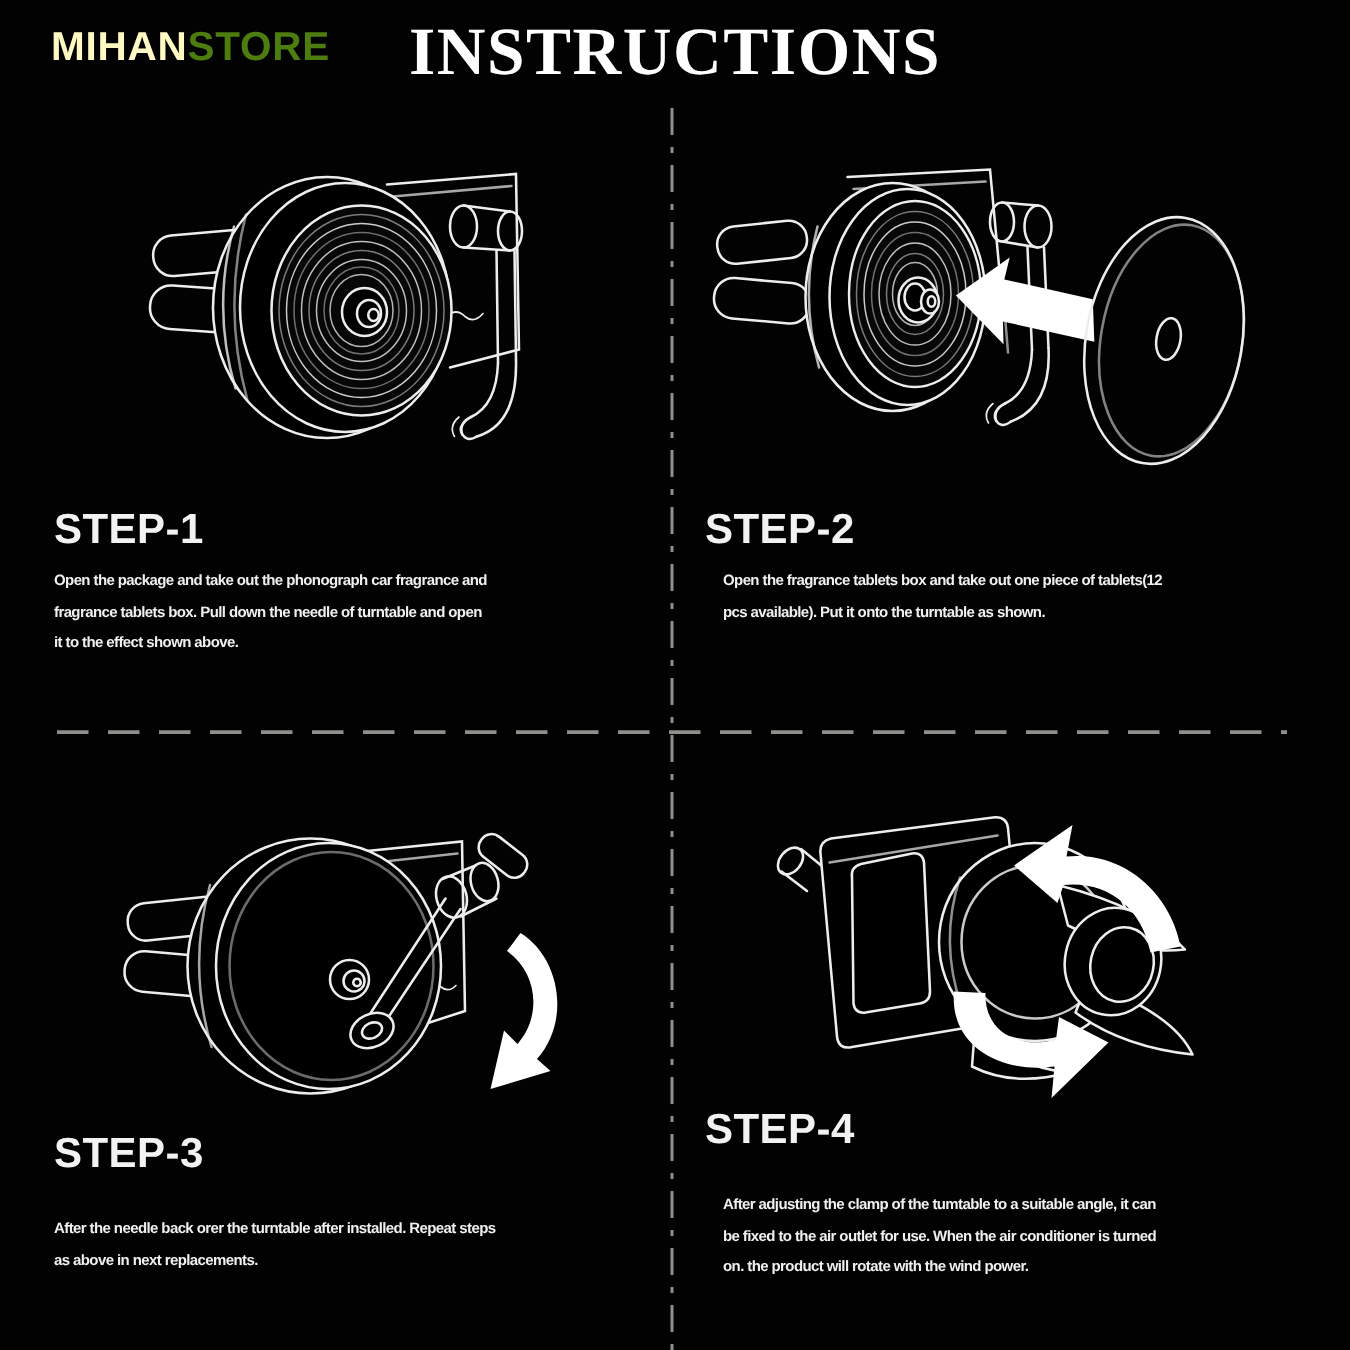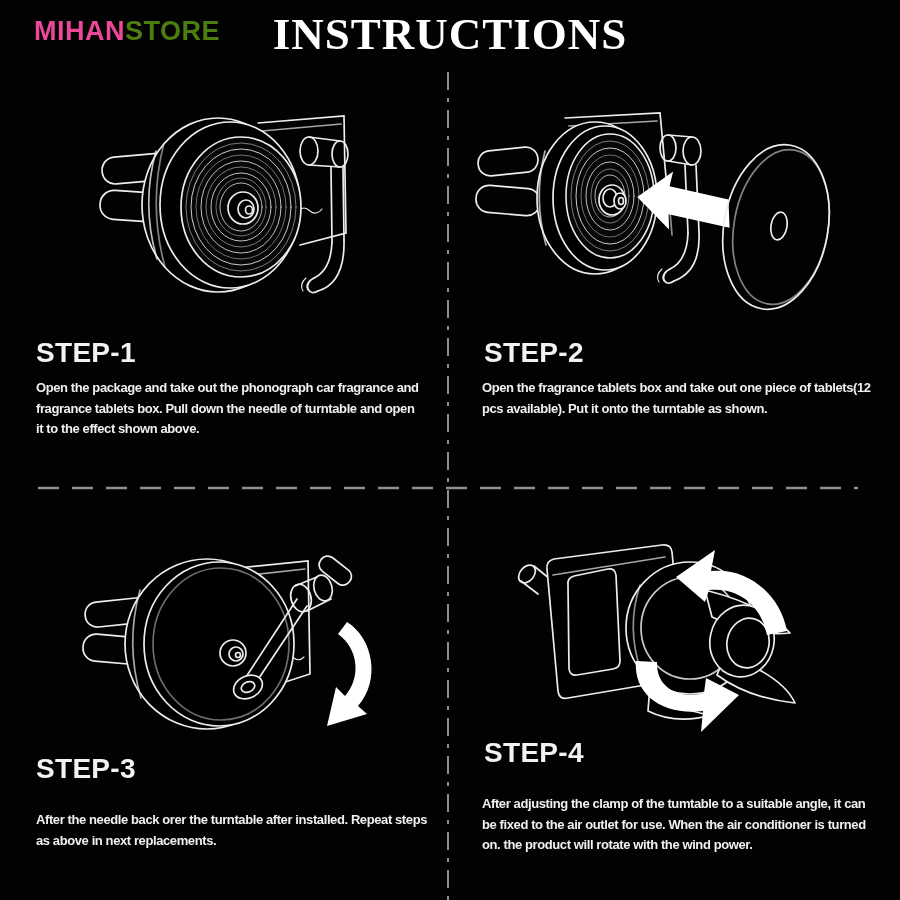--- a/index.html
+++ b/index.html
@@ -5,21 +5,21 @@
   html,body{margin:0;padding:0;background:#000;}
   .page{
     position:relative;width:900px;height:900px;background:#020202;
     overflow:hidden;font-family:"Liberation Sans",sans-serif;
   }
   
   .logo{
     position:absolute;left:34px;top:16px;font-size:27px;font-weight:bold;
     letter-spacing:.5px;white-space:nowrap;
   }
-  .logo .p1{color:#ec4899;margin-top:36px;}
+  .logo .p1{color:#fef9c3;margin-top:36px;}
   .logo .p2{color:#4d7c0f;}
   .title{
     position:absolute;left:0;right:0;top:8px;margin:0;text-align:center;
     font-family:"Liberation Serif",serif;font-weight:bold;font-size:45px;
     color:#fff;letter-spacing:1px;
   }
   
   .quad{position:absolute;}
   .q1{left:0;   top:60px; width:448px;height:428px;}
   .q2{left:452px;top:60px; width:448px;height:428px;}
@@ -28,25 +28,25 @@
   .illus{position:absolute;}
   .q1 .illus{left:60px;top:25px;}
   .q2 .illus{left:18px;top:25px;}
   .q3 .illus{left:55px;top:38px;}
   .q4 .illus{left:38px;top:43px;}
   .step-h{
     position:absolute;margin:0;color:#f2f2f2;font-size:28px;font-weight:bold;
     letter-spacing:.3px;
   }
   .q1 .step-h,.q3 .step-h{left:36px;}
-  .q2 .step-h,.q4 .step-h{left:32px;text-align:center;}
+  .q2 .step-h,.q4 .step-h{left:18px;text-align:center;}
   .q1 .step-h,.q2 .step-h{top:277px;}
   .q3 .step-h,.q4 .step-h{top:245px;}
   .step-b{
-    position:absolute;margin:0;color:#f0f0f0;font-size:13px;font-weight:bold;
+    position:absolute;margin:0;color:#f0f0f0;font-size:10px;font-weight:bold;
     letter-spacing:-.4px;line-height:20.5px;white-space:pre-line;width:420px;
   }
   .q1 .step-b,.q3 .step-b{left:36px;}
   .q2 .step-b,.q4 .step-b{left:30px;}
   .q1 .step-b,.q2 .step-b{top:318px;}
   .q3 .step-b,.q4 .step-b{top:302px;}
   .divider{position:absolute;}
   svg{display:block;}
 </style>
 </head>

